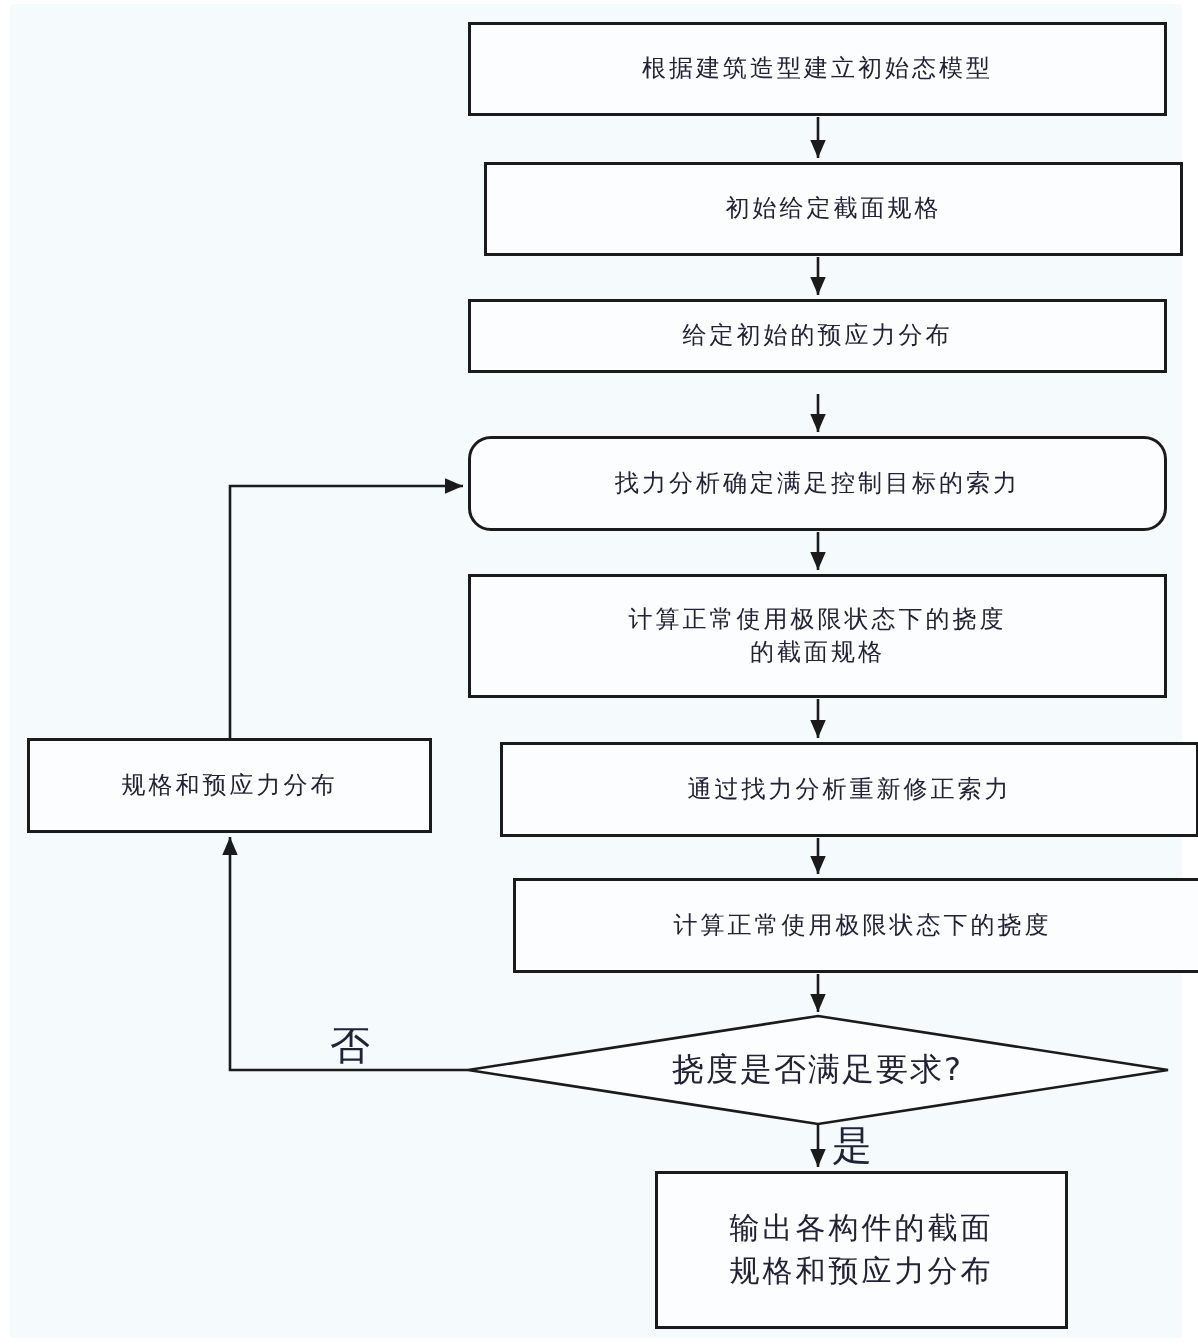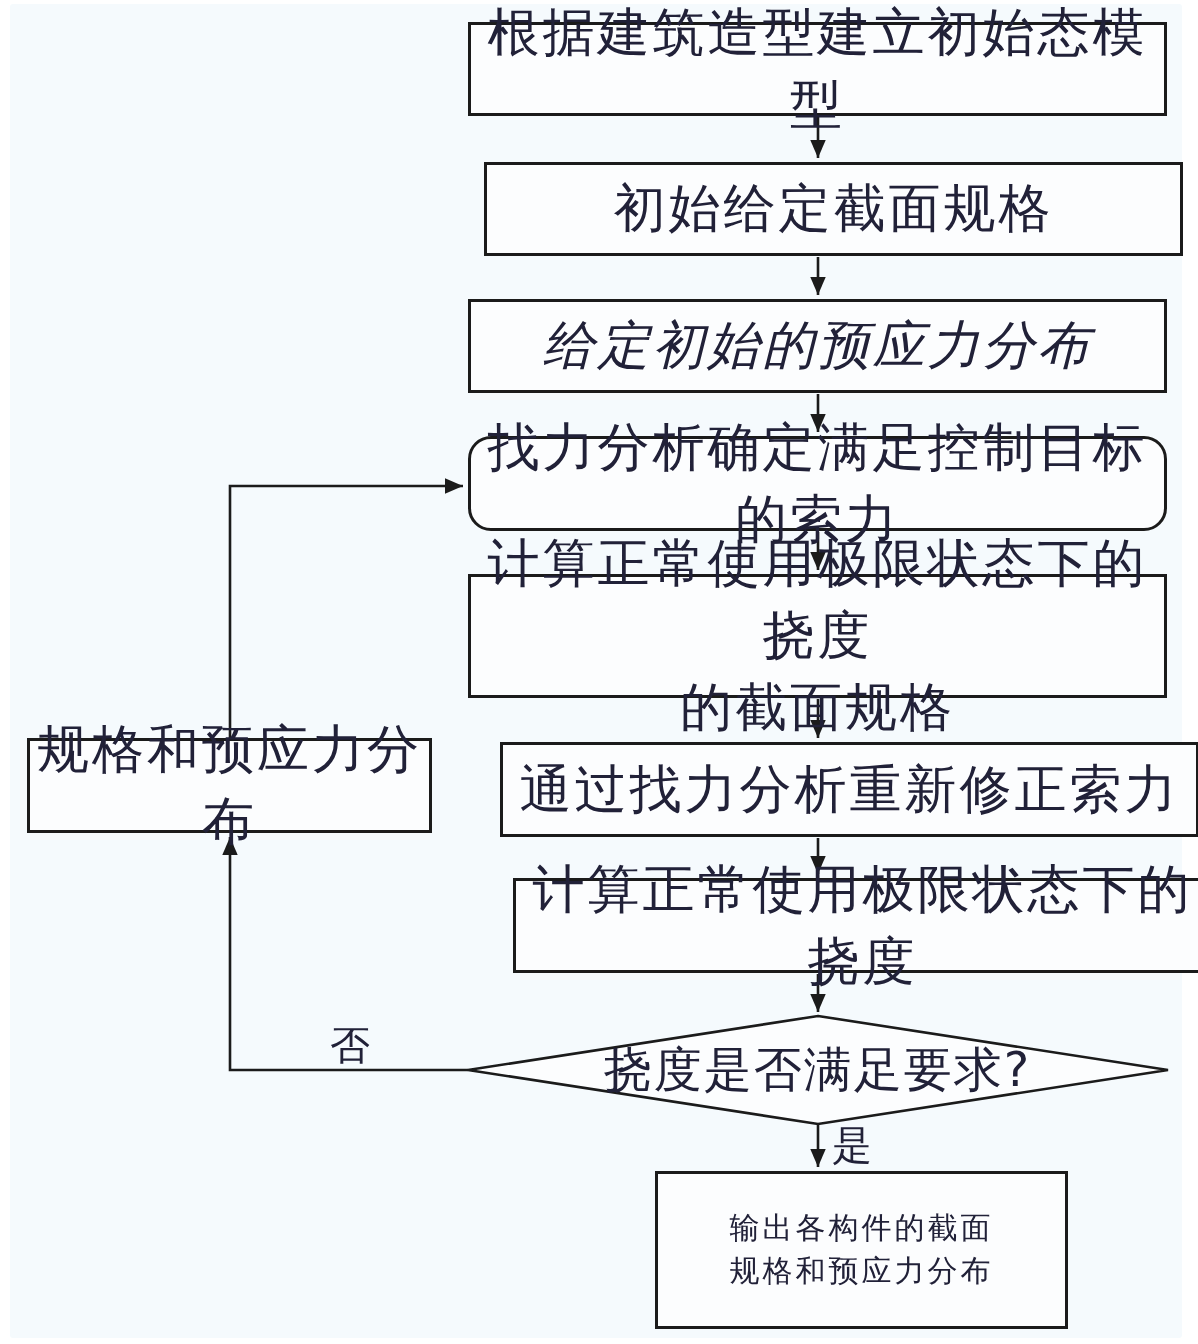--- a/index.html
+++ b/index.html
@@ -34,46 +34,46 @@
   .node {
     position: absolute;
     box-sizing: border-box;
     border: 3px solid #1b1b1b;
     background: #fcfdfe;
     color: #212138;
     display: flex;
     align-items: center;
     justify-content: center;
     text-align: center;
-    font-size: 52px;
+    font-size: 24px;
     letter-spacing: 3px;
     line-height: 1.38;
     white-space: pre-line;
   }
   .main-col { left: 468px; width: 699px; }
   #node-build-model        { top: 22px;  height: 94px;  }
   #node-initial-section    { top: 162px; height: 94px; margin-left: 16px;  }
-  #node-initial-prestress  { top: 299px; height: 94px; font-style: italic;  }
+  #node-initial-prestress  { top: 299px; height: 74px;  }
   #node-force-finding      { top: 436px; height: 95px; border-radius: 23px;  }
   #node-select-section     { top: 574px; height: 124px; }
   #node-revise-cable-force { top: 742px; height: 95px; margin-left: 32px;  }
   #node-calc-deflection    { top: 878px; height: 95px; margin-left: 45px;  }
   #node-adjust-prestress   { left: 27px; top: 738px; width: 405px; height: 95px; }
   #node-output-result      { left: 607px; top: 1171px; width: 413px; height: 158px; font-size: 30px; line-height: 1.42; margin-left: 48px; }
   #decision-label {
     position: absolute;
     left: 468px;
     top: 1042px;
     width: 699px;
     height: 56px;
     display: flex;
     align-items: center;
     justify-content: center;
     color: #212138;
-    font-size: 48px;
+    font-size: 32px;
     letter-spacing: 2px;
   }
   .edge-label {
     position: absolute;
     color: #212138;
     font-size: 40px;
   }
   #edge-label-yes { left: 832px; top: 1118px; }
   #edge-label-no  { left: 330px; top: 1018px; }
 </style>

